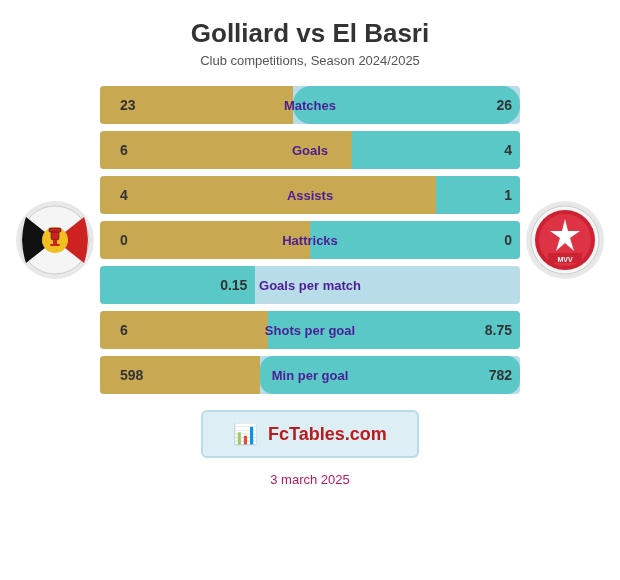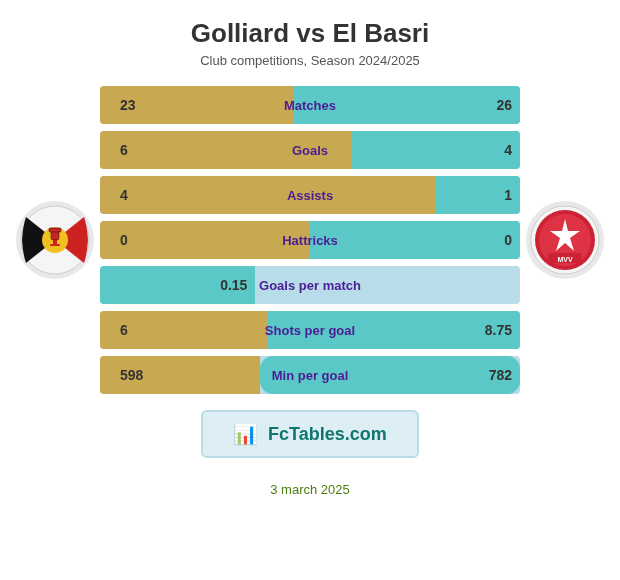--- a/index.html
+++ b/index.html
@@ -128,26 +128,26 @@
       align-items: center;
       gap: 10px;
     }
     .fctables-icon {
       font-size: 20px;
       color: #2a7fbf;
     }
     .fctables-text {
       font-size: 18px;
       font-weight: bold;
-      color: #0f766e;
+      color: #b91c1c;
     }
     .date-footer {
-      margin-top: 24px;
+      margin-top: 14px;
       font-size: 13px;
-      color: #4d7c0f;
+      color: #be185d;
       text-align: right;
     }
 
     
     .left-logo-svg {
       width: 70px;
       height: 70px;
     }
     .right-logo-svg {
       width: 70px;
@@ -180,21 +180,21 @@
           <rect x="33" y="35" width="4" height="4" fill="#cc2222"></rect>
           <rect x="30" y="39" width="10" height="2" rx="1" fill="#cc2222"></rect>
         </svg>
       </div>
     </div>
 
     <div class="stats-rows" id="stats-container">
     <div class="stat-row">
           <div class="left-bar" style="width: 46%;">23</div>
           <div class="stat-label">Matches</div>
-          <div class="right-bar" style="width: 54%;">26</div>
+          <div class="right-bar" style="width: 54%; border-radius: 18px;">26</div>
         </div>
         <div class="stat-row">
           <div class="left-bar" style="width: 60%;">6</div>
           <div class="stat-label">Goals</div>
           <div class="right-bar" style="width: 40%;">4</div>
         </div>
         <div class="stat-row">
           <div class="left-bar" style="width: 80%;">4</div>
           <div class="stat-label">Assists</div>
           <div class="right-bar" style="width: 20%;">1</div>

